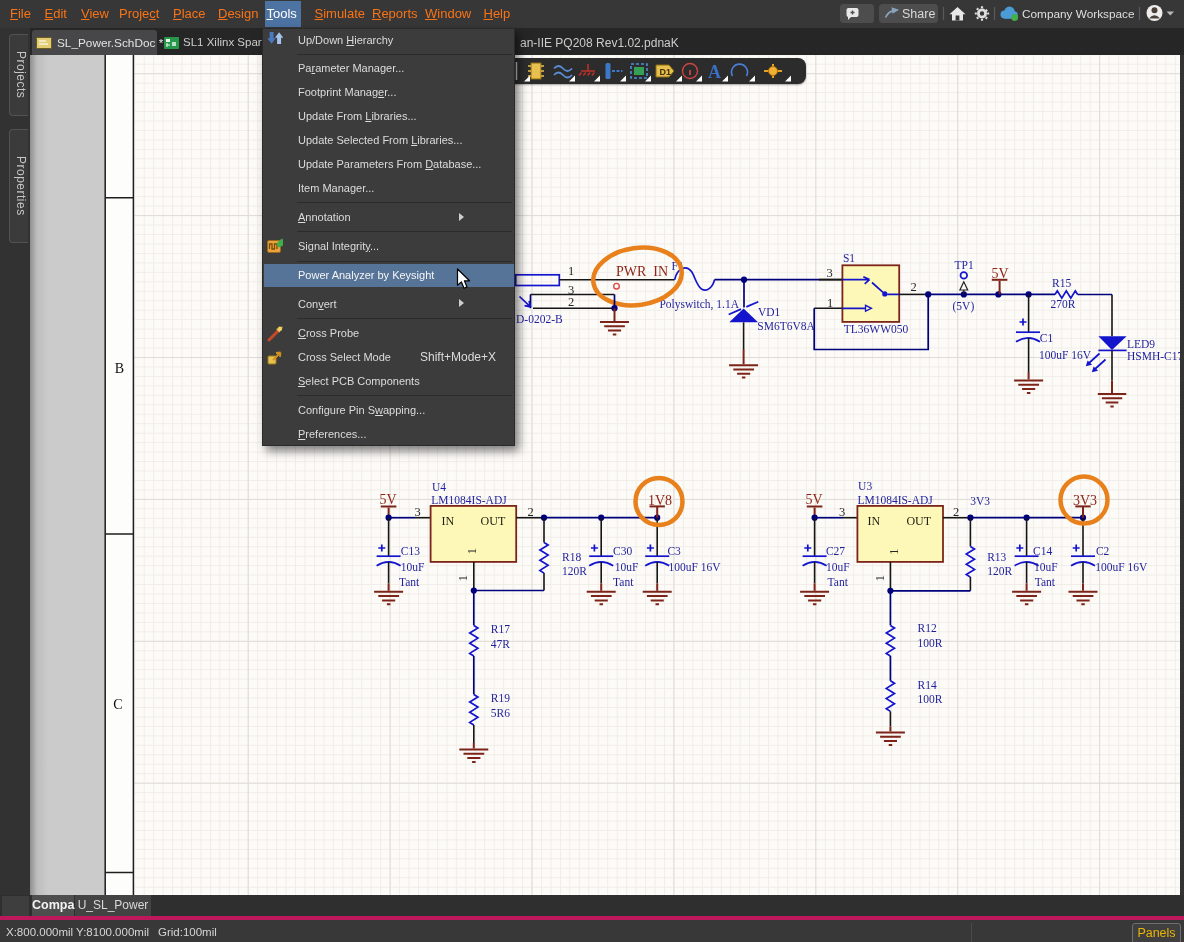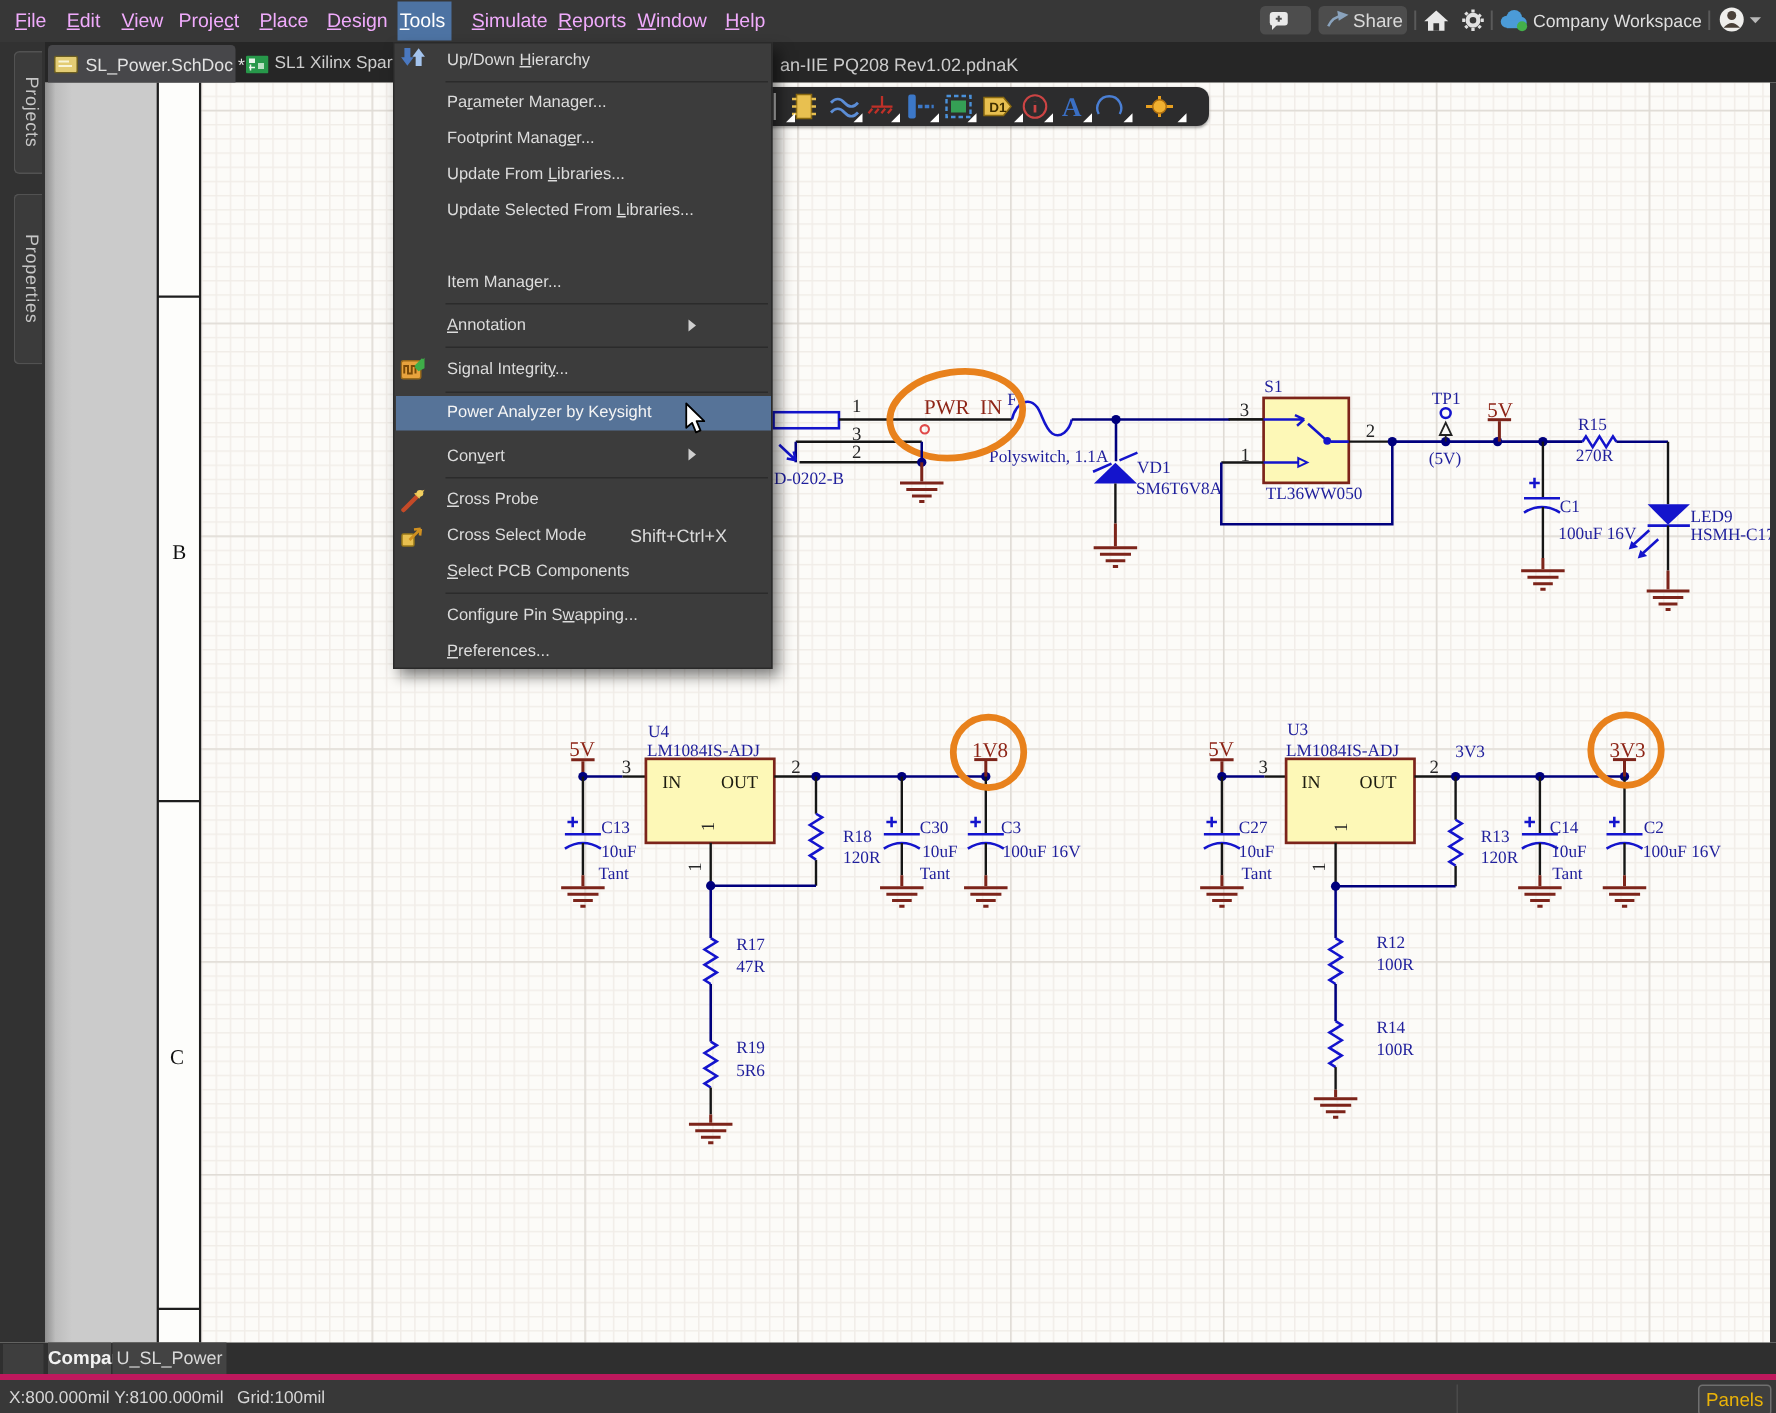--- a/index.html
+++ b/index.html
@@ -17,21 +17,21 @@
   .tk { fill:#262626; font-size:12.5px; }
   .tin { fill:#1c1c10; font-size:12px; }
   .w { stroke:#00007d; stroke-width:1.7; fill:none; }
   .p { stroke:#151515; stroke-width:1.6; fill:none; }
   .s { stroke:#1414cc; stroke-width:1.7; fill:none; }
   .g { stroke:#7c241a; stroke-width:2; fill:none; }
   .box { fill:#fdf8b7; stroke:#7c241a; stroke-width:1.8; }
   .oc { stroke:#e8811c; stroke-width:4.5; fill:none; }
   
   #menubar { left:0; top:0; width:1184px; height:28px; background:#373737; }
-  #menubar .mi { position:absolute; top:6px; font-size:13px; color:#f0abfc; }
+  #menubar .mi { position:absolute; top:6px; font-size:13px; color:#f97316; }
   #toolshl { position:absolute; left:264.5px; top:1px; width:36.5px; height:26px;
     background:#4d73a3; }
   
   #tabbar { left:0; top:28px; width:1184px; height:27px; background:#262626;text-align:right; }
   #acttab { position:absolute; left:32px; top:2px; width:125px; height:25px;
     background:#47474a; border-radius:3px 3px 0 0; }
   .tabtxt { position:absolute; top:7.5px; font-size:11.8px; color:#e2e2e2; }
   
   #sidebar { left:0; top:28px; width:30px; height:867px; background:#323232; }
   .sidetab { position:absolute; left:8.5px; width:19.5px; background:#3b3b3b;
@@ -464,20 +464,21 @@
   <svg class="abs" style="left:4px;top:2px" width="17" height="16" viewBox="0 0 17 16">
     <path d="M2.6 1 h4 v6.2 h2.2 l-4.2 5.6 l-4.2 -5.6 h2.2 Z" fill="#4a78c0"></path>
     <path d="M12.1 1.2 l4.2 5.6 h-2.2 v6.2 h-4 V6.8 h-2.2 Z" fill="#a4c4ee"></path>
   </svg>
   <div class="it" style="top:-1.5px">Up/Down <u>H</u>ierarchy</div>
   <div class="sep" style="top:25px"></div>
   <div class="it" style="top:27px">Pa<u>r</u>ameter Manager...</div>
   <div class="it" style="top:51px">Footprint Manag<u>e</u>r...</div>
   <div class="it" style="top:75px">Update From <u>L</u>ibraries...</div>
   <div class="it" style="top:99px">Update Selected From <u>L</u>ibraries...</div>
+  <div class="it" style="top:123px">Update Parameters From <u>D</u>atabase...</div>
   <div class="it" style="top:147px">Item Manager...</div>
   <div class="sep" style="top:173px"></div>
   <div class="it" style="top:176px"><u>A</u>nnotation</div>
   <div class="arr" style="top:183.5px"></div>
   <div class="sep" style="top:202px"></div>
   <svg class="abs" style="left:4px;top:209px" width="17" height="17" viewBox="0 0 17 17">
     <rect x="0.5" y="2.5" width="13" height="12" rx="1.5" fill="#e8a33d" stroke="#9a6a1a"></rect>
     <path d="M2.5 11 V6 h2.5 v5 h2.5 V6 h2.5 v5" stroke="#7a4a08" stroke-width="1.3" fill="none"></path>
     <polygon points="9.5,7 16,0.5 16,7.5 12,9.5" fill="#3fae49"></polygon>
     <path d="M15 1.5 l-5 5" stroke="#3fae49" stroke-width="2"></path>
@@ -492,21 +493,21 @@
     <path d="M2 15 L11 6" stroke="#c44a28" stroke-width="3" stroke-linecap="round"></path>
     <path d="M9 4 l3.5 3.5 L16 1.5 Z" fill="#e8c050"></path>
     <circle cx="13" cy="3.8" r="2.2" fill="#f2d060"></circle>
   </svg>
   <div class="it" style="top:291.8px"><u>C</u>ross Probe</div>
   <svg class="abs" style="left:4px;top:320px" width="17" height="17" viewBox="0 0 17 17">
     <rect x="1" y="7" width="8" height="8" rx="1" fill="#e8c050" stroke="#9a7a1a"></rect>
     <path d="M6 11 L13.5 3.5 M13.5 3.5 l-4.5 0.5 M13.5 3.5 l-0.5 4.5" stroke="#d09020" stroke-width="1.8" fill="none"></path>
   </svg>
   <div class="it" style="top:315.7px">Cross Select Mode</div>
-  <div class="it" style="top:315.7px;left:157px;font-size:12px">Shift+Ctrl+X</div>
+  <div class="it" style="top:315.7px;left:157px;font-size:12px">Shift+Mode+X</div>
   <div class="it" style="top:340.2px"><u>S</u>elect PCB Components</div>
   <div class="sep" style="top:366px"></div>
   <div class="it" style="top:368.6px">Configure Pin S<u>w</u>apping...</div>
   <div class="it" style="top:393.4px"><u>P</u>references...</div>
 </div>
 <svg class="abs" style="left:455px;top:267px" width="18" height="24" viewBox="0 0 18 24">
   <path d="M2.5 2 L2.5 18.2 L6.4 14.9 L9 21.2 L12 19.9 L9.4 13.8 L14.5 13.8 Z" fill="#ffffff" stroke="#000000" stroke-width="1.2" stroke-linejoin="round"></path>
 </svg>
 
 </body></html>

